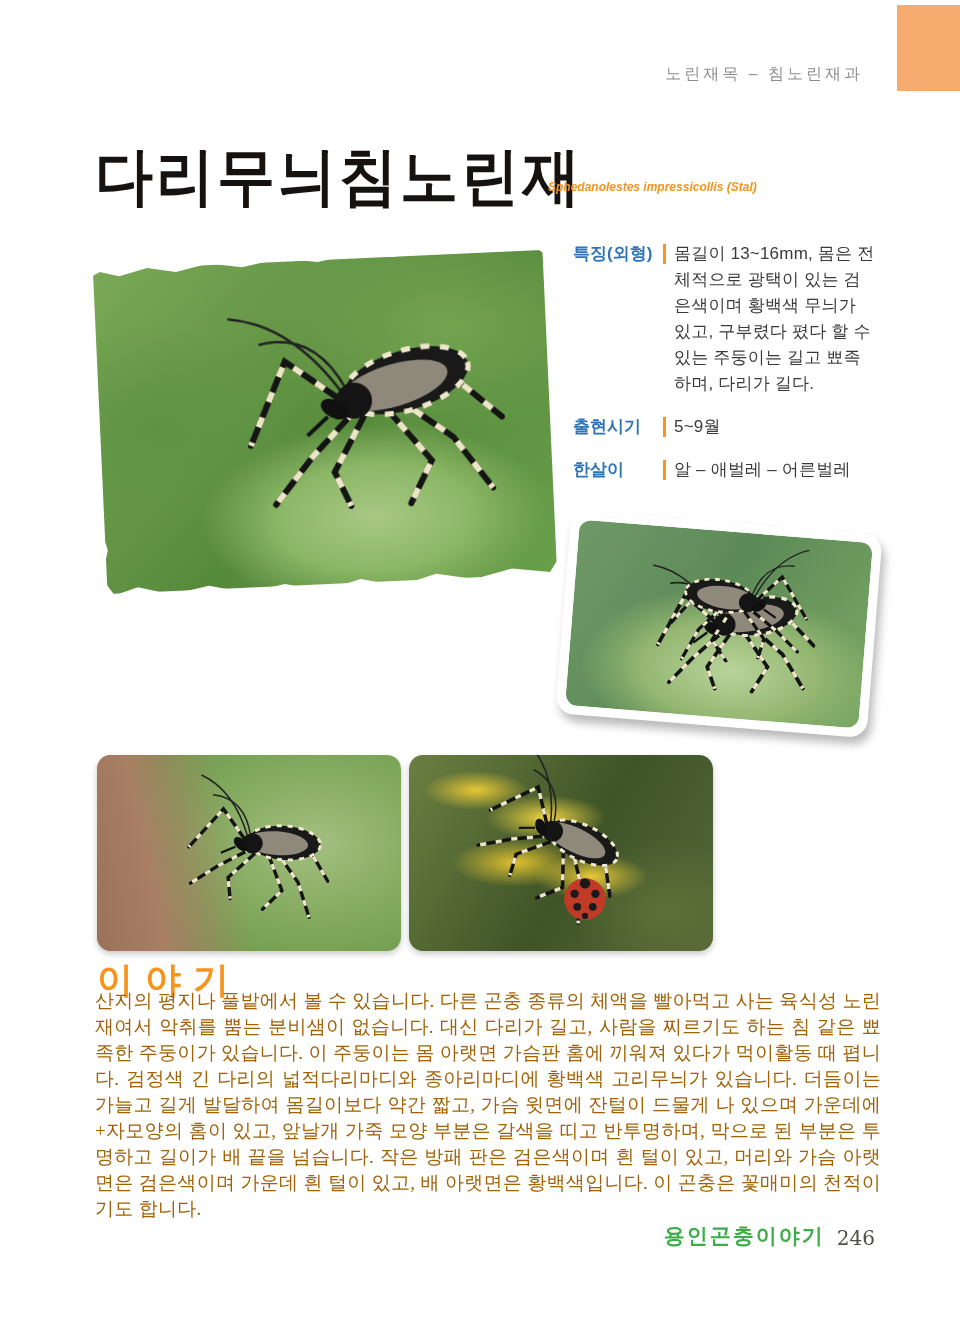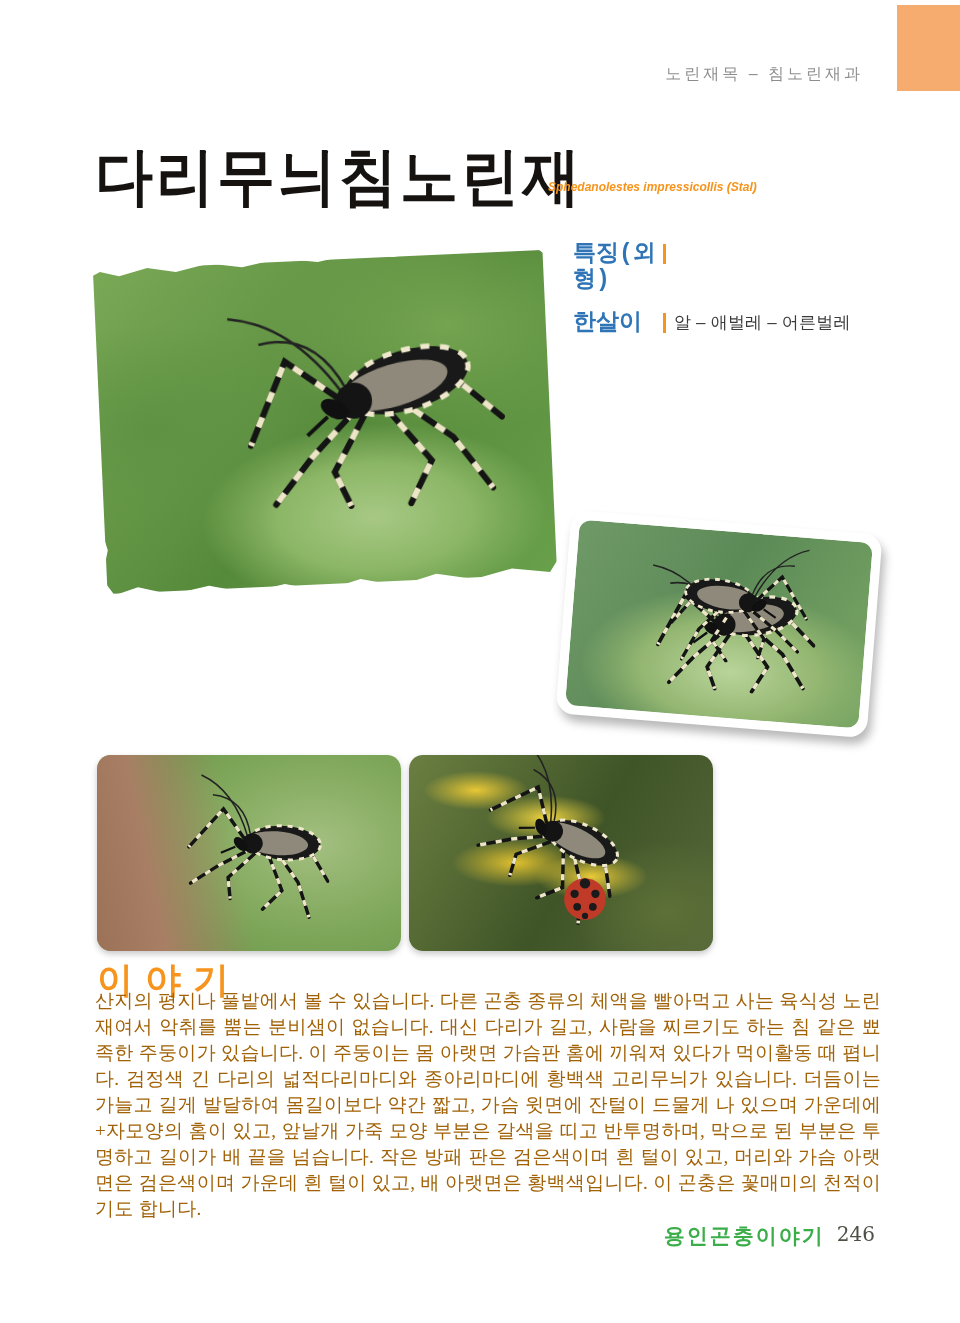--- a/index.html
+++ b/index.html
@@ -18,22 +18,22 @@
          color:#151210;letter-spacing:3px;font-family:"DejaVu Serif","Liberation Serif",serif;
          transform:scaleY(1.08);}
 
   
   .sci{position:absolute;left:548px;top:180px;font-size:12px;font-weight:bold;
        font-style:italic;color:#F7941D;}
 
   
   .info{position:absolute;left:573px;top:241px;width:302px;}
   .info-row{display:flex;align-items:flex-start;margin-bottom:17px;}
-  .info-label{display:block;width:84px;flex:0 0 84px;font-size:23px;font-weight:bold;
-              color:#2E74B7;text-align-last:justify;line-height:26px;font-family:Liberation Mono, monospace;}
+  .info-label{display:block;width:84px;flex:0 0 84px;font-size:17px;font-weight:bold;
+              color:#2E74B7;text-align-last:justify;line-height:26px;}
   .info-divider{width:3px;flex:0 0 3px;height:20px;background:#F7941D;margin:3px 8px 0 6px;}
   .info-value{font-size:17px;color:#3a3a3a;line-height:26px;letter-spacing:.2px;}
 
   
   .photo-main{position:absolute;left:88px;top:248px;width:474px;height:348px;
               transform:rotate(-2.6deg);}
   .torn{position:absolute;inset:0;background:#ffffff;
         filter:drop-shadow(5px 9px 9px rgba(0,0,0,.30));
         clip-path:polygon(1% 6%,4% 4%,8% 5.5%,14% 3.5%,20% 5%,27% 3%,34% 4.5%,42% 2.5%,
           50% 4%,58% 2%,66% 3.5%,74% 1.5%,82% 3%,90% 1%,96% 2.5%,99% 6%,98% 14%,99.5% 24%,
@@ -78,21 +78,21 @@
 
   
   .story-heading{position:absolute;left:97px;top:956px;margin:0;font-size:36px;font-weight:900;
                  color:#F7941D;letter-spacing:12px;
                  font-family:"DejaVu Serif","Liberation Serif",serif;}
   .story-body{position:absolute;left:95px;top:988px;width:786px;margin:0;font-size:19px;
               line-height:26px;color:#a16207;text-align:justify;letter-spacing:.3px;
               font-family:"Liberation Serif","DejaVu Serif",serif;}
 
   
-  .footer{position:absolute;right:85px;top:1222px;display:flex;align-items:flex-start;gap:12px;}
+  .footer{position:absolute;right:85px;top:1222px;display:flex;align-items:flex-end;gap:12px;}
   .logo{font-size:21px;font-weight:900;color:#3BAE49;letter-spacing:2px;
         font-family:"DejaVu Serif","Liberation Serif",serif;}
   .pagenum{font-size:20px;color:#4f4f45;font-family:"DejaVu Serif","Liberation Serif",serif;}
 </style>
 </head>
 <body>
 
 <svg width="0" height="0" style="position:absolute">
   <symbol id="assassin-bug" viewBox="0 0 200 140">
     <g fill="none" stroke="#141414" stroke-width="4" stroke-linecap="round">
@@ -147,20 +147,26 @@
             <use href="#assassin-bug"></use>
           </svg>
       </div>
     </div>
   </div>
 
   <aside class="info">
     <div class="info-row">
       <span class="info-label">특징(외형)</span>
       <span class="info-divider"></span>
+      <span class="info-value">몸길이 13~16mm, 몸은 전체적으로 광택이 있는 검은색이며 황백색 무늬가 있고, 구부렸다 폈다 할 수 있는 주둥이는 길고 뾰족하며, 다리가 길다.</span>
+    </div>
+    <div class="info-row">
+      <span class="info-label">출현시기</span>
+      <span class="info-divider"></span>
+      <span class="info-value">5~9월</span>
     </div>
     <div class="info-row">
       <span class="info-label">한살이</span>
       <span class="info-divider"></span>
       <span class="info-value">알 – 애벌레 – 어른벌레</span>
     </div>
   </aside>
 
   <div class="photo-frame photo-pair">
     <div class="photo-img pair-img">

